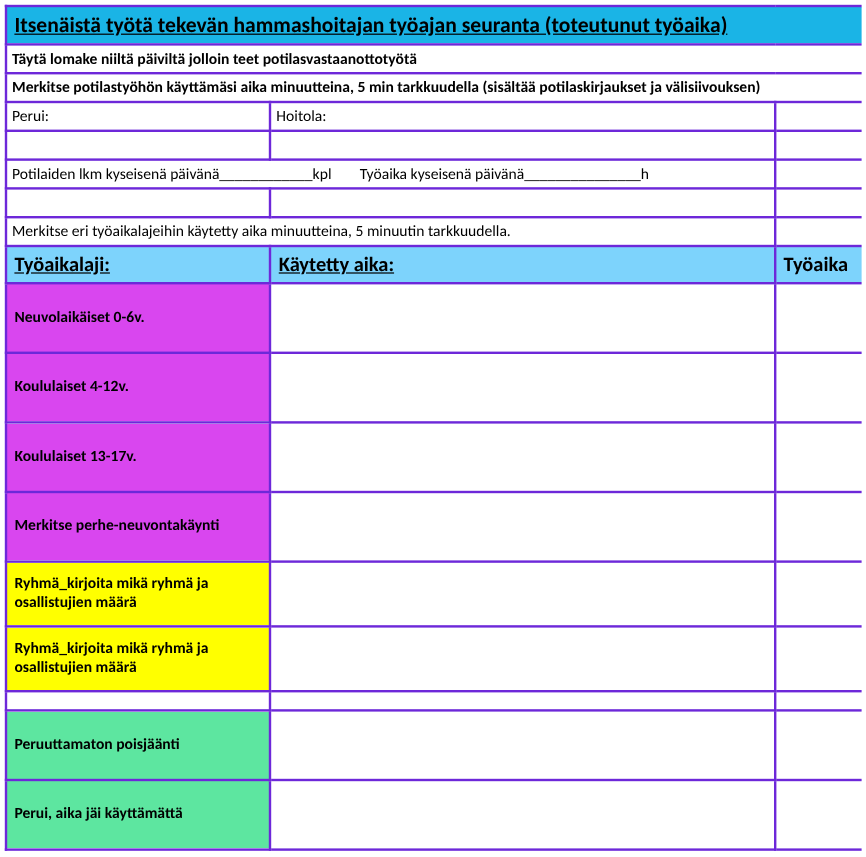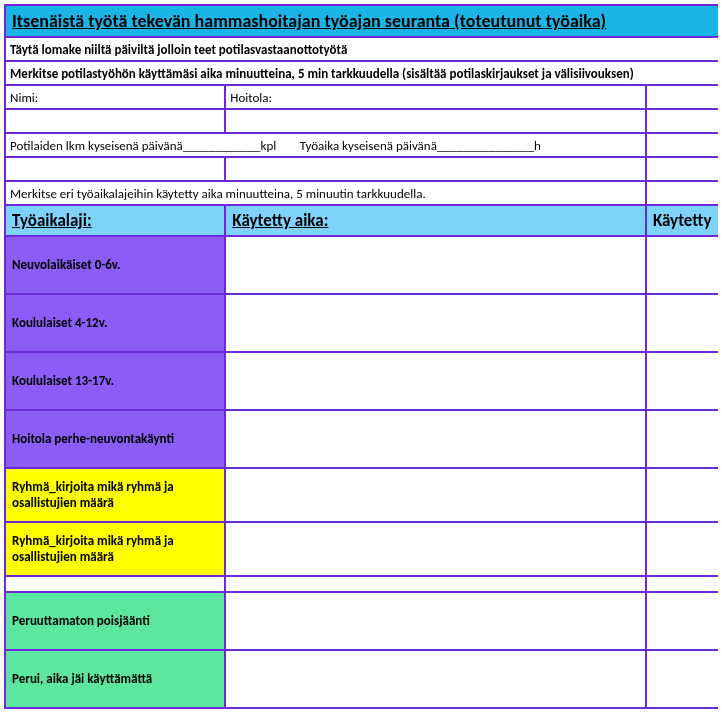--- a/index.html
+++ b/index.html
@@ -40,21 +40,21 @@
     text-decoration: underline;
     padding: 4px 6px;
     margin-top: 13px;
   }
   .hdr-last {
     background: #1ab4e6;
     font-weight: bold;
     text-decoration: none !important;
     font-size: 14px;
   }
-  .cat-lav   { background: #8b5cf6; }
+  .cat-lav   { background: #d946ef; }
   .cat-yel   { background: #ffff00; }
   .cat-grn   { background: #5de6a0; }
   .cat-label {
     font-weight: bold;
     font-size: 13px;
     padding: 4px 6px;
     line-height: 1.2;
   }
   .tall { height: 48px; }
   .tall2 { height: 44px; }
@@ -78,21 +78,21 @@
 
   <tr>
     <td colspan="3" class="bold no-right">Täytä lomake niiltä päiviltä jolloin teet potilasvastaanottotyötä</td>
   </tr>
 
   <tr>
     <td colspan="3" class="bold no-right">Merkitse potilastyöhön käyttämäsi aika minuutteina, 5 min tarkkuudella (sisältää potilaskirjaukset ja välisiivouksen)</td>
   </tr>
 
   <tr>
-    <td>Nimi:</td>
+    <td>Perui:</td>
     <td>Hoitola:</td>
     <td class="no-right"></td>
   </tr>
 
 
   <tr>
     <td></td>
     <td></td>
     <td class="no-right"></td>
   </tr>
@@ -109,40 +109,40 @@
   </tr>
 
   <tr>
     <td colspan="2">Merkitse eri työaikalajeihin käytetty aika minuutteina, 5 minuutin tarkkuudella.</td>
     <td class="no-right"></td>
   </tr>
 
   <tr class="hdr-row">
     <td>Työaikalaji:</td>
     <td>Käytetty aika:</td>
-    <td class="hdr-last no-right" style="text-decoration:none;">Käytetty</td>
+    <td class="hdr-last no-right" style="text-decoration:none;">Työaika</td>
   </tr>
 
   <tr>
     <td class="cat-lav cat-label tall">Neuvolaikäiset 0-6v.</td>
     <td class="value-cell tall"></td>
     <td class="value-cell tall no-right"></td>
   </tr>
   <tr>
     <td class="cat-lav cat-label tall">Koululaiset 4-12v.</td>
     <td class="value-cell tall"></td>
     <td class="value-cell tall no-right"></td>
   </tr>
   <tr>
     <td class="cat-lav cat-label tall">Koululaiset 13-17v.</td>
     <td class="value-cell tall"></td>
     <td class="value-cell tall no-right"></td>
   </tr>
   <tr>
-    <td class="cat-lav cat-label tall">Hoitola perhe-neuvontakäynti</td>
+    <td class="cat-lav cat-label tall">Merkitse perhe-neuvontakäynti</td>
     <td class="value-cell tall"></td>
     <td class="value-cell tall no-right"></td>
   </tr>
 
   <tr>
     <td class="cat-yel cat-label tall2">Ryhmä_kirjoita mikä ryhmä ja osallistujien määrä</td>
     <td class="value-cell tall2"></td>
     <td class="value-cell tall2 no-right"></td>
   </tr>
   <tr>

